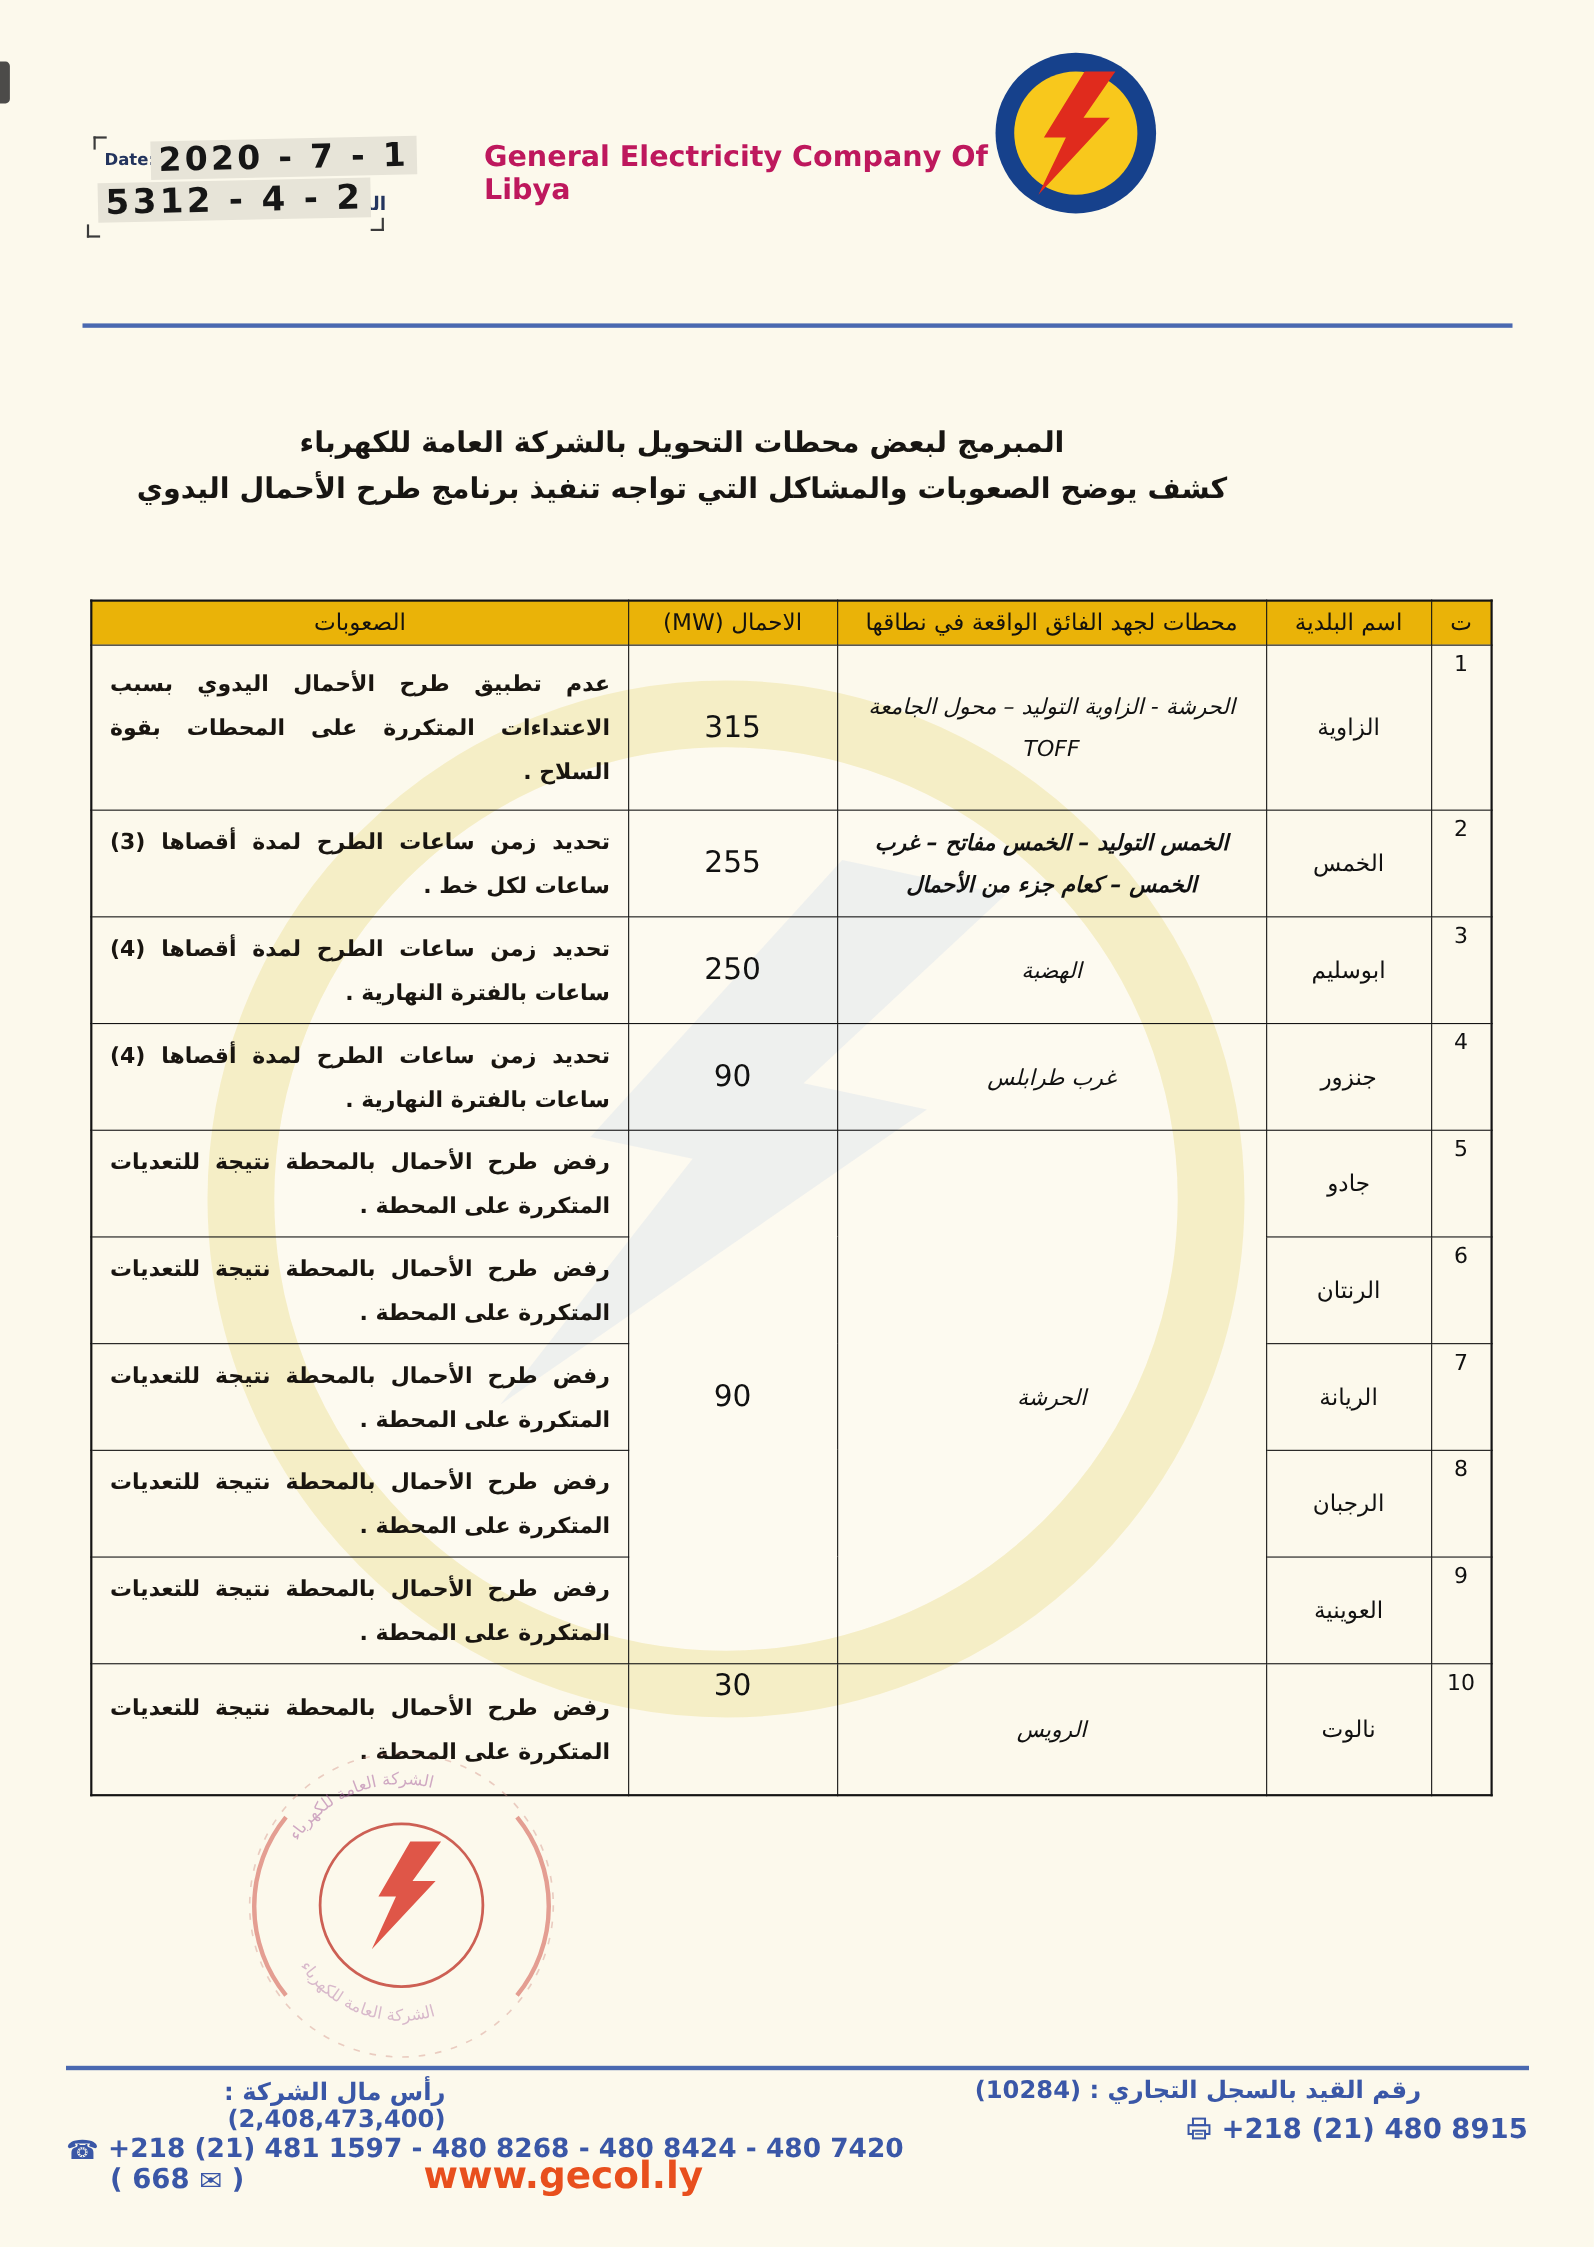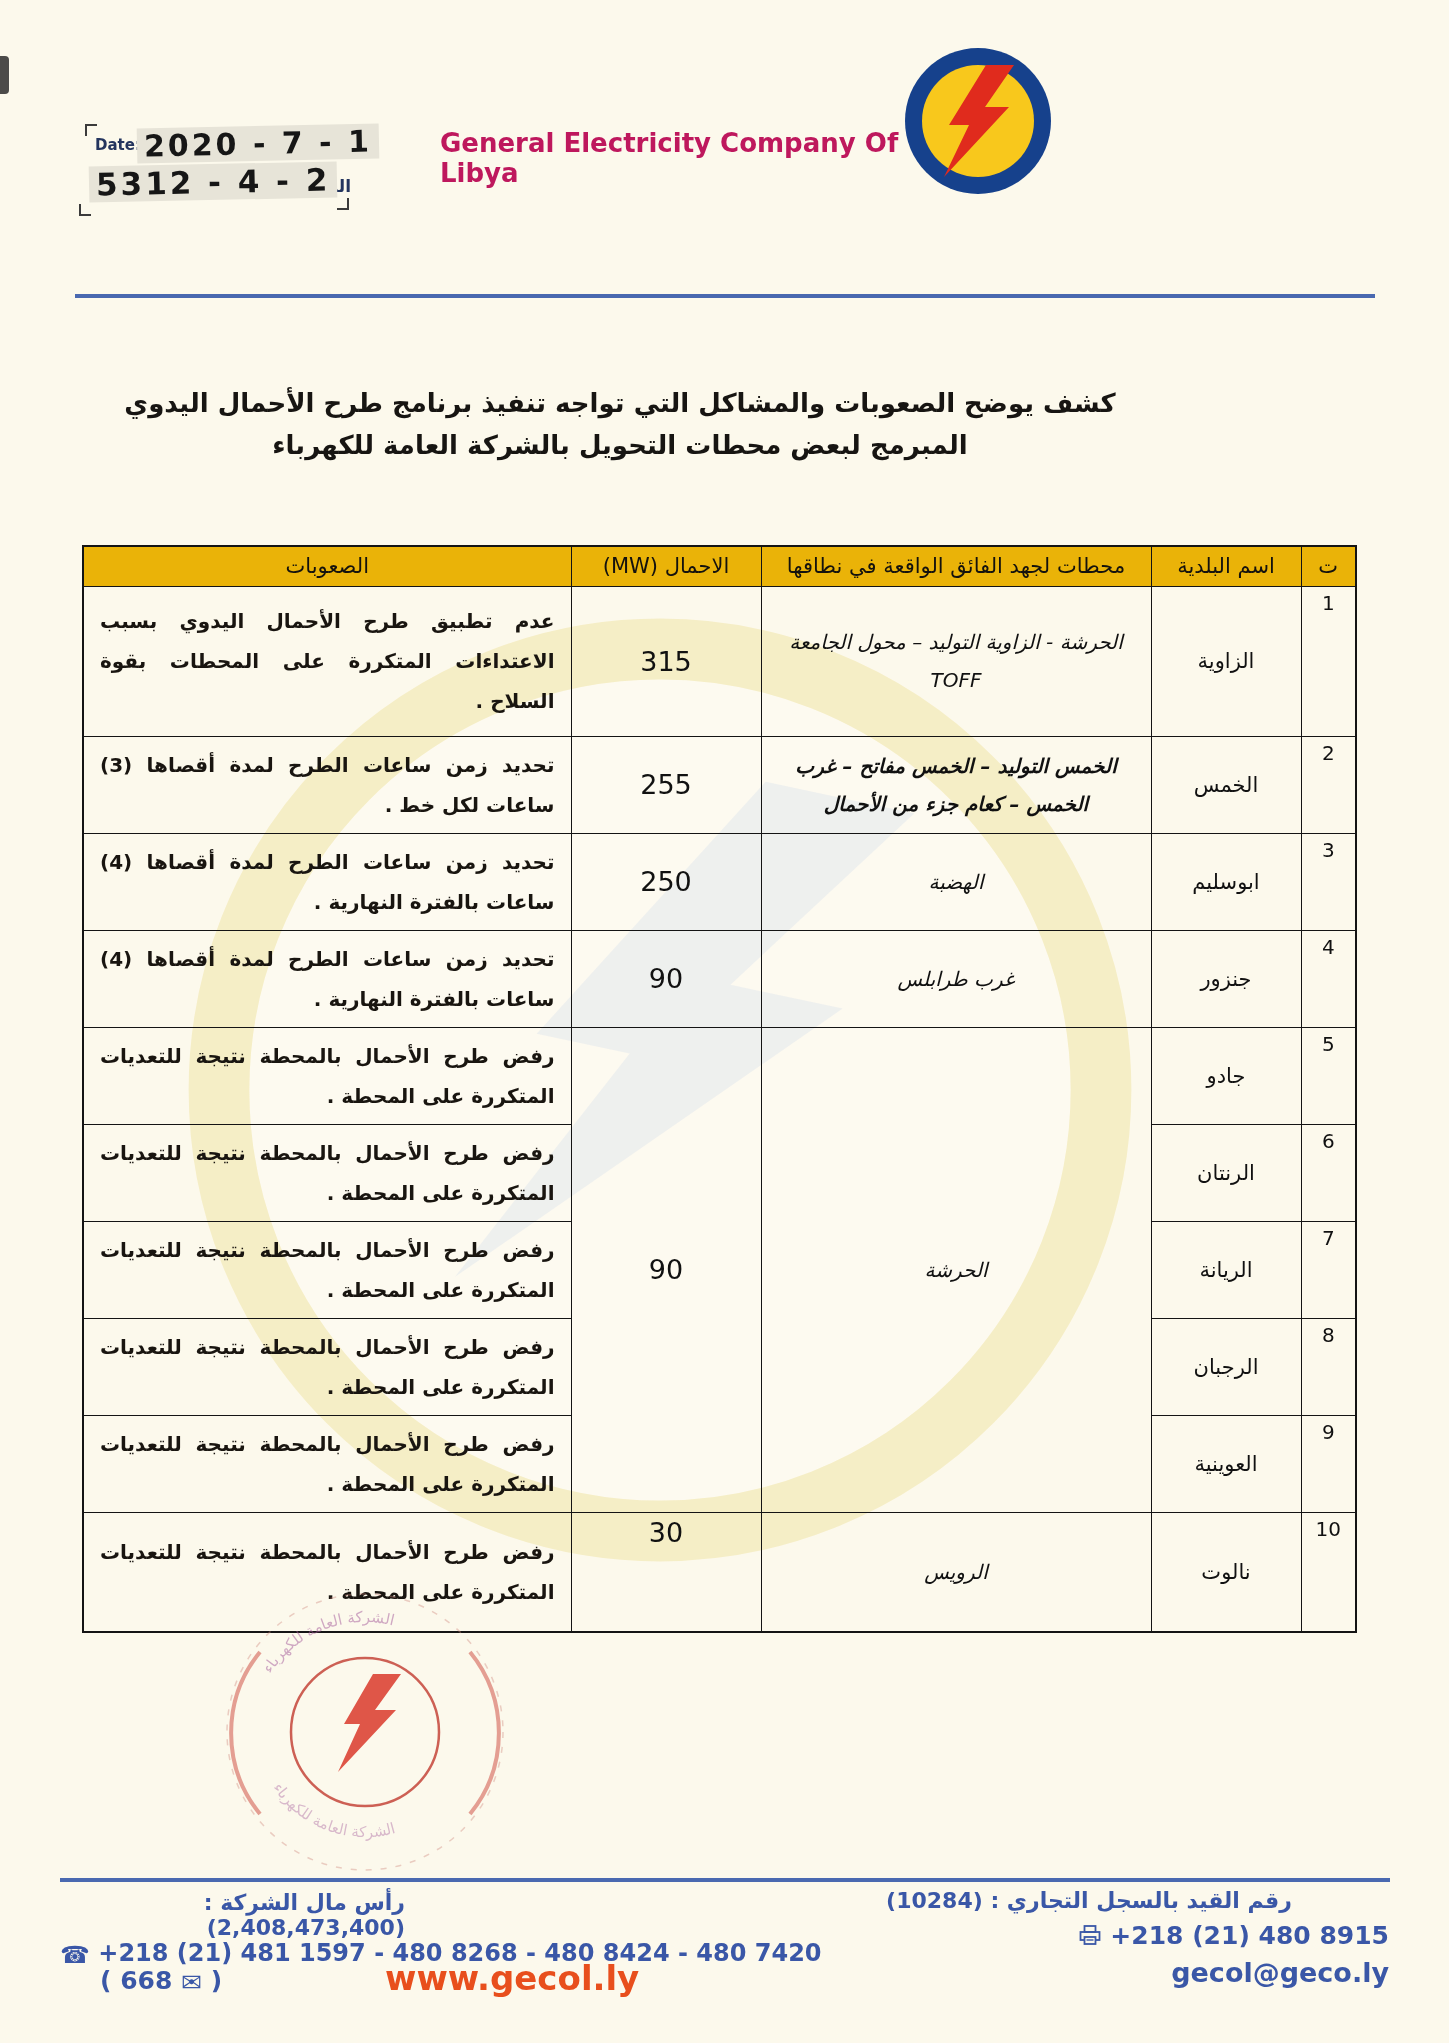--- a/index.html
+++ b/index.html
@@ -105,22 +105,22 @@
     <span class="lbl-en" style="left:10px; top:12px;">Date:</span>
     <span class="hand date">2020 - 7 - 1</span>
     <span class="lbl-ar" style="right:2px; top:52px;">الرقم الاشاري :</span>
     <span class="lbl-en" style="left:14px; top:58px;">Ref.No:</span>
     <span class="hand ref">5312 - 4 - 2</span>
   </div>
 
   <div class="hrule-top"></div>
 
   <div class="doc-title">
+    <div>المبرمج لبعض محطات التحويل بالشركة العامة للكهرباء</div>
     <div>كشف يوضح الصعوبات والمشاكل التي تواجه تنفيذ برنامج طرح الأحمال اليدوي</div>
-    <div>المبرمج لبعض محطات التحويل بالشركة العامة للكهرباء</div>
   </div>
 
   <div class="tbl-wrap">
     <table>
       <colgroup>
         <col style="width:55px">
           <col style="width:150px">
           <col style="width:390px">
           <col style="width:190px">
           <col style="width:488px">
@@ -239,15 +239,14 @@
   <div class="f-blue f-fax">
     <svg class="icon-inline" width="24" height="22" viewBox="0 0 24 22">
       <rect x="6.5" y="2" width="11" height="6" fill="none" stroke="#3a57a7" stroke-width="1.8"></rect>
       <rect x="2.5" y="8" width="19" height="8" fill="none" stroke="#3a57a7" stroke-width="1.8"></rect>
       <rect x="6.5" y="13" width="11" height="7" fill="#fcf9ec" stroke="#3a57a7" stroke-width="1.8"></rect>
       <line x1="8.5" y1="16" x2="15.5" y2="16" stroke="#3a57a7" stroke-width="1.4"></line>
     </svg>
     <span>+218 (21) 480 8915</span>
   </div>
 
-  <div class="f-blue f-email">gecol@geco.ly</div>
 
 </div>
 
 </body></html>

